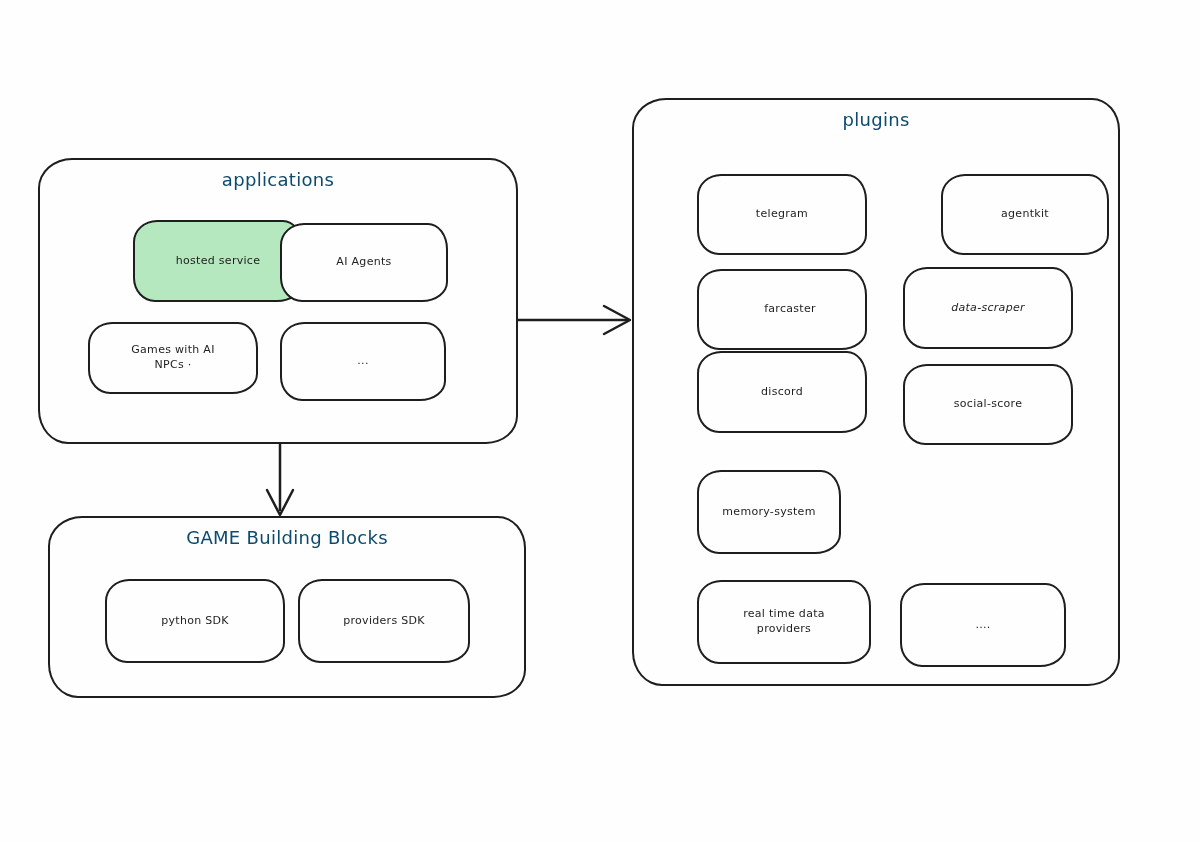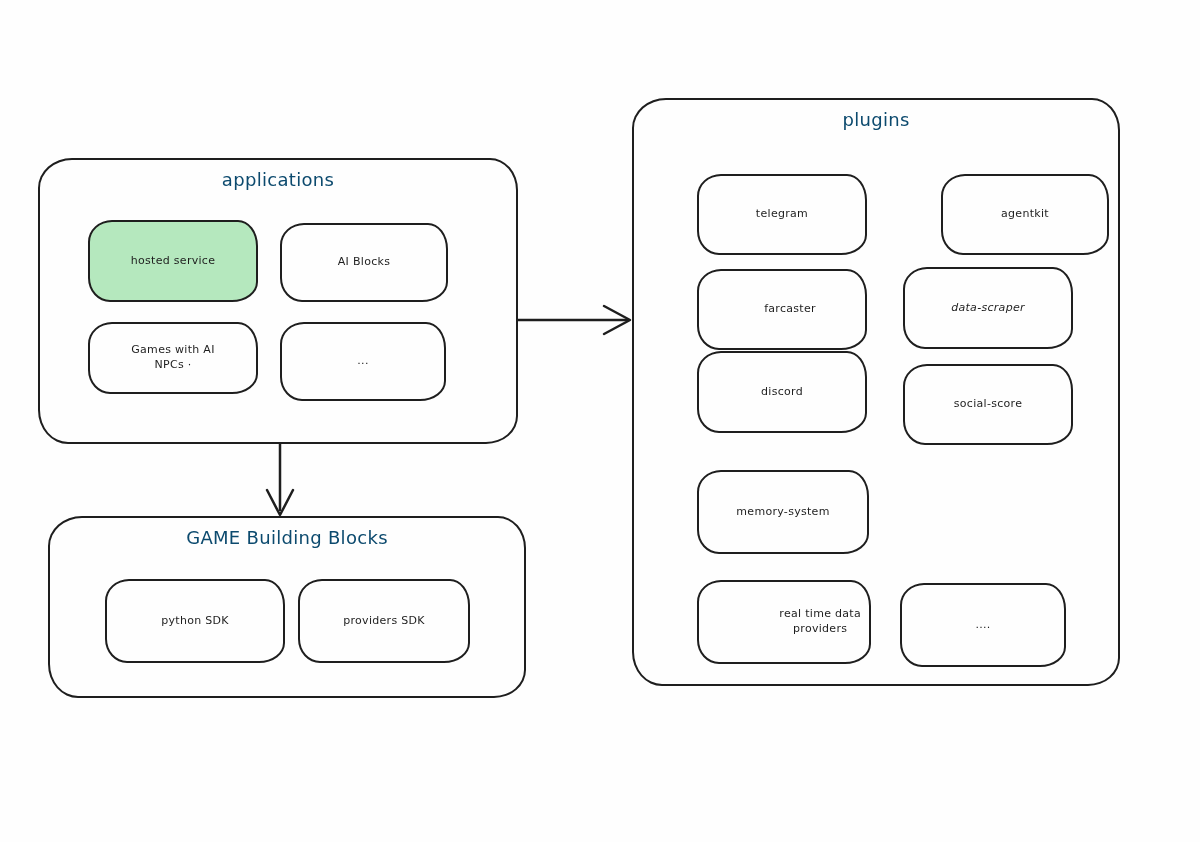--- a/index.html
+++ b/index.html
@@ -46,20 +46,21 @@
     font-size: 11px;
     letter-spacing: 0.3px;
     padding: 4px 8px;
   }
   .node span {
     white-space: pre-line;
     line-height: 1.35;
   }
   .node.highlight {
     background: #b5e8be;
+    margin-left: 45px;
   }
   #arrow-layer {
     position: absolute;
     left: 0;
     top: 0;
     width: 1200px;
     height: 842px;
     pointer-events: none;
   }
 </style>
@@ -79,21 +80,21 @@
     </g>
   </svg>
 
   <div class="container-box" style="left:38px; top:158px; width:480px; height:286px;">
     <div class="container-title">applications</div>
   </div>
   <div class="node highlight" style="left:88px; top:220px; width:170px; height:82px;">
     <span>hosted service</span>
   </div>
   <div class="node" style="left:280px; top:223px; width:168px; height:79px;">
-    <span>AI Blocks</span>
+    <span>AI Agents</span>
   </div>
   <div class="node" style="left:88px; top:322px; width:170px; height:72px;">
     <span>Games with AI
 NPCs  ·</span>
   </div>
   <div class="node" style="left:280px; top:322px; width:166px; height:79px;">
     <span>...</span>
   </div>
 
   <div class="container-box" style="left:48px; top:516px; width:478px; height:182px;">
@@ -120,24 +121,24 @@
   </div>
   <div class="node" style="left:903px; top:267px; width:170px; height:82px;font-style:italic;">
     <span>data-scraper</span>
   </div>
   <div class="node" style="left:697px; top:351px; width:170px; height:82px;">
     <span>discord</span>
   </div>
   <div class="node" style="left:903px; top:364px; width:170px; height:81px;">
     <span>social-score</span>
   </div>
-  <div class="node" style="left:697px; top:470px; width:172px; height:84px;">
+  <div class="node" style="left:697px; top:470px; width:144px; height:84px;">
     <span>memory-system</span>
   </div>
-  <div class="node" style="left:697px; top:580px; width:174px; height:84px;justify-content:flex-end;">
+  <div class="node" style="left:697px; top:580px; width:174px; height:84px;">
     <span>real time data
 providers</span>
   </div>
   <div class="node" style="left:900px; top:583px; width:166px; height:84px;">
     <span>....</span>
   </div>
 
 </div>
 
 </body></html>

